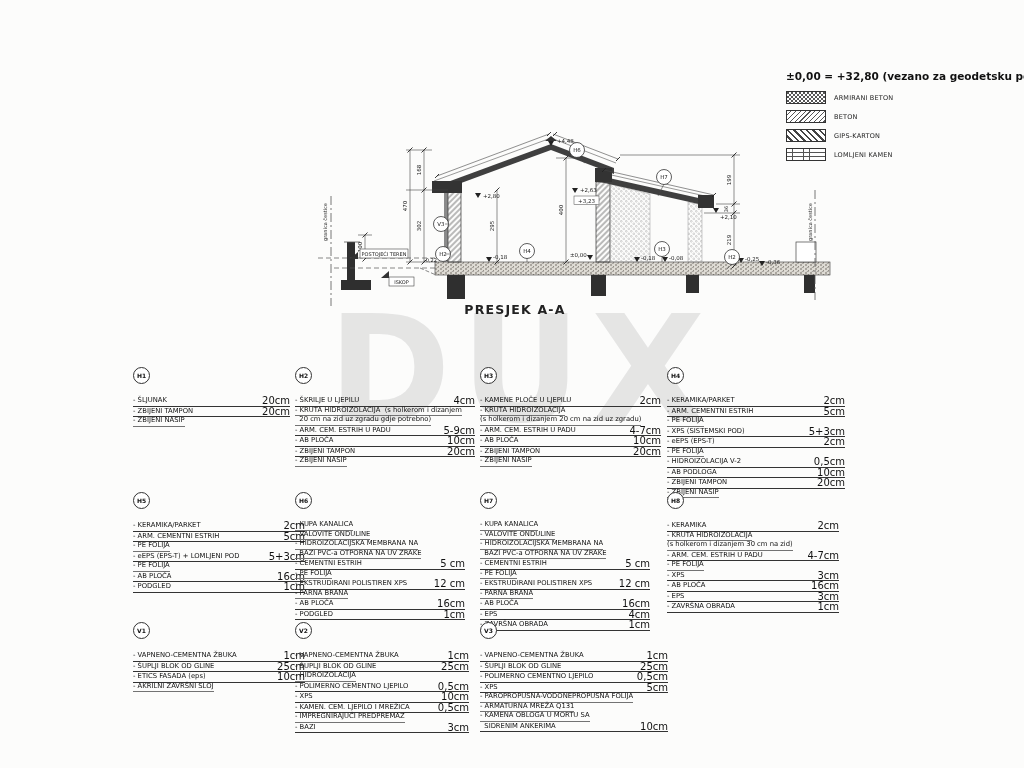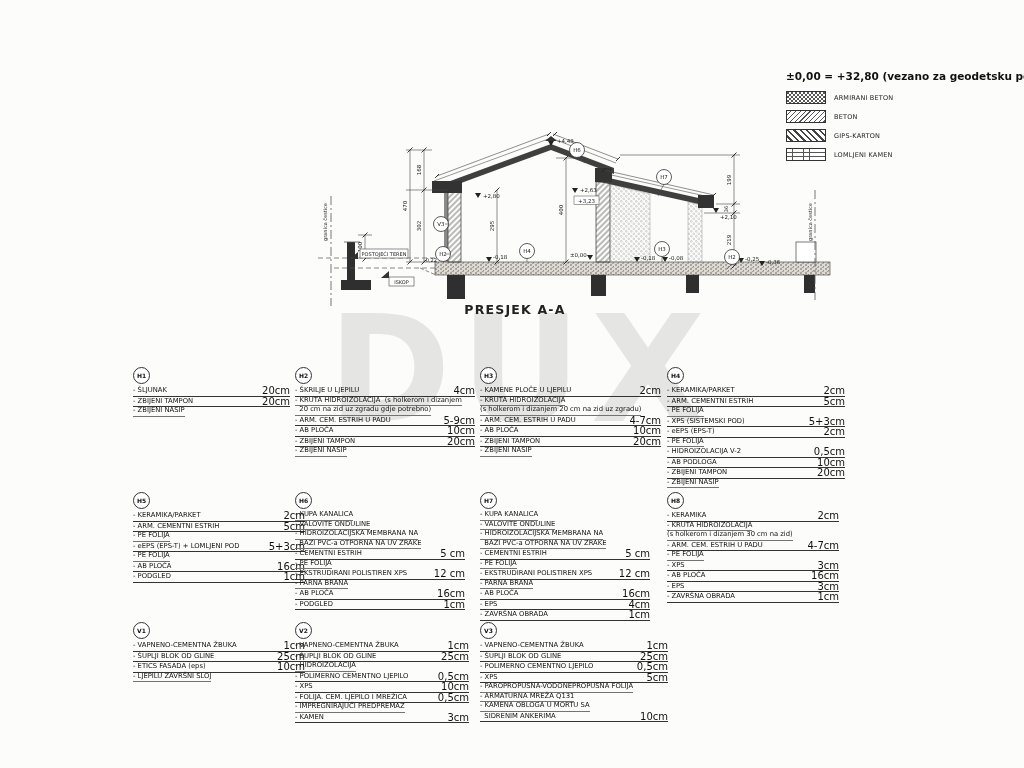--- a/index.html
+++ b/index.html
@@ -28,21 +28,21 @@
   .sw-opeka{background-image:repeating-linear-gradient(135deg,transparent 0 2.6px,#555 2.6px 3.4px);}
   .sw-gips{background-image:repeating-linear-gradient(45deg,transparent 0 2.8px,#444 2.8px 4.5px);}
   .sw-kamen{background-image:repeating-linear-gradient(0deg,transparent 0 3.2px,#555 3.2px 3.9px),
             repeating-linear-gradient(90deg,transparent 0 5px,#555 5px 5.7px);}
 
   
   #tables{position:absolute;left:0;top:0;width:1024px;height:768px;z-index:2;}
   .spec{position:absolute;}
   .badge{width:15px;height:15px;border:1px solid #333;border-radius:50%;font-size:6px;font-weight:700;
          display:flex;align-items:center;justify-content:center;background:#fff;color:#111;}
-  .spec-body{margin-top:2px;}
+  .spec-body{margin-top:12px;}
   .spec-row{display:flex;justify-content:space-between;align-items:flex-end;height:9.5px;
             line-height:9.3px;font-size:6.8px;white-space:pre;color:#111;}
   .spec-row.ruled{border-bottom:1px solid #333;}
   .lab.ul{border-bottom:1px solid #737373;}
   .val{font-size:10px;padding-left:4px;}
 </style>
 </head>
 <body>
 
 <div id="page">
@@ -361,34 +361,34 @@
           <div class="spec-row ruled"><span class="lab">- EPS</span><span class="val">3cm</span></div>
           <div class="spec-row ruled"><span class="lab">- ZAVRŠNA OBRADA</span><span class="val">1cm</span></div>
         </div>
       </div>
       <div class="spec" style="left: 133px; top: 622px; width: 172px;">
         <div class="badge">V1</div>
         <div class="spec-body">
           <div class="spec-row ruled"><span class="lab">- VAPNENO-CEMENTNA ŽBUKA</span><span class="val">1cm</span></div>
           <div class="spec-row ruled"><span class="lab">- ŠUPLJI BLOK OD GLINE</span><span class="val">25cm</span></div>
           <div class="spec-row ruled"><span class="lab">- ETICS FASADA (eps)</span><span class="val">10cm</span></div>
-          <div class="spec-row"><span class="lab ul">- LJEPILU ZAVRŠNI SLOJ</span></div>
+          <div class="spec-row"><span class="lab ul">- AKRILNI ZAVRŠNI SLOJ</span></div>
         </div>
       </div>
       <div class="spec" style="left: 295px; top: 622px; width: 174px;">
         <div class="badge">V2</div>
         <div class="spec-body">
           <div class="spec-row ruled"><span class="lab">- VAPNENO-CEMENTNA ŽBUKA</span><span class="val">1cm</span></div>
           <div class="spec-row ruled"><span class="lab">- ŠUPLJI BLOK OD GLINE</span><span class="val">25cm</span></div>
           <div class="spec-row"><span class="lab ul">- HIDROIZOLACIJA</span></div>
           <div class="spec-row ruled"><span class="lab">- POLIMERNO CEMENTNO LJEPILO</span><span class="val">0,5cm</span></div>
           <div class="spec-row ruled"><span class="lab">- XPS</span><span class="val">10cm</span></div>
-          <div class="spec-row ruled"><span class="lab">- FOLIJA. CEM. LJEPILO I MREŽICA</span><span class="val">0,5cm</span></div>
+          <div class="spec-row ruled"><span class="lab">- KAMEN. CEM. LJEPILO I MREŽICA</span><span class="val">0,5cm</span></div>
           <div class="spec-row"><span class="lab ul">- IMPREGNIRAJUĆI PREDPREMAZ</span></div>
-          <div class="spec-row ruled"><span class="lab">- KAMEN</span><span class="val">3cm</span></div>
+          <div class="spec-row ruled"><span class="lab">- BAZI</span><span class="val">3cm</span></div>
         </div>
       </div>
       <div class="spec" style="left: 480px; top: 622px; width: 188px;">
         <div class="badge">V3</div>
         <div class="spec-body">
           <div class="spec-row ruled"><span class="lab">- VAPNENO-CEMENTNA ŽBUKA</span><span class="val">1cm</span></div>
           <div class="spec-row ruled"><span class="lab">- ŠUPLJI BLOK OD GLINE</span><span class="val">25cm</span></div>
           <div class="spec-row ruled"><span class="lab">- POLIMERNO CEMENTNO LJEPILO</span><span class="val">0,5cm</span></div>
           <div class="spec-row ruled"><span class="lab">- XPS</span><span class="val">5cm</span></div>
           <div class="spec-row"><span class="lab ul">- PAROPROPUSNA-VODONEPROPUSNA FOLIJA</span></div>

